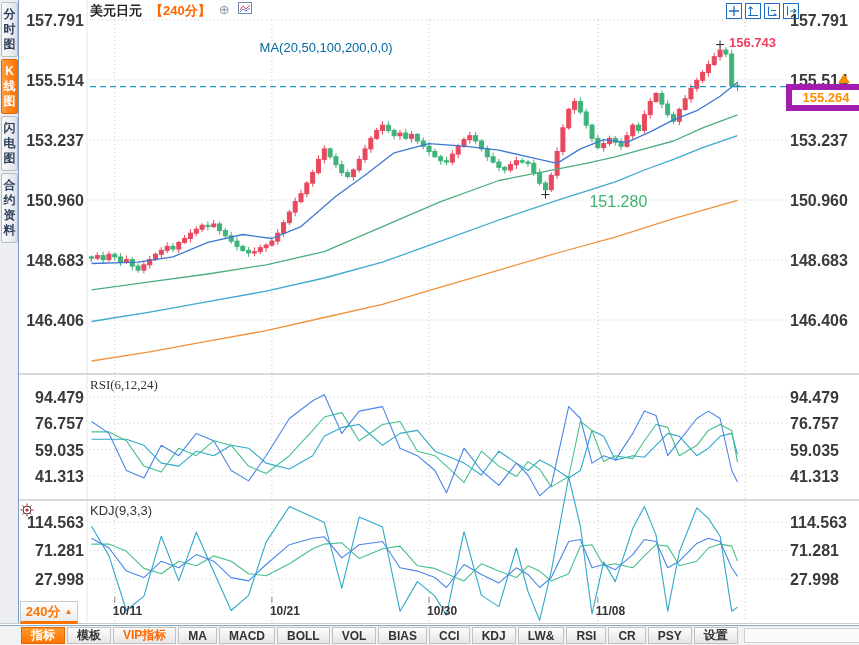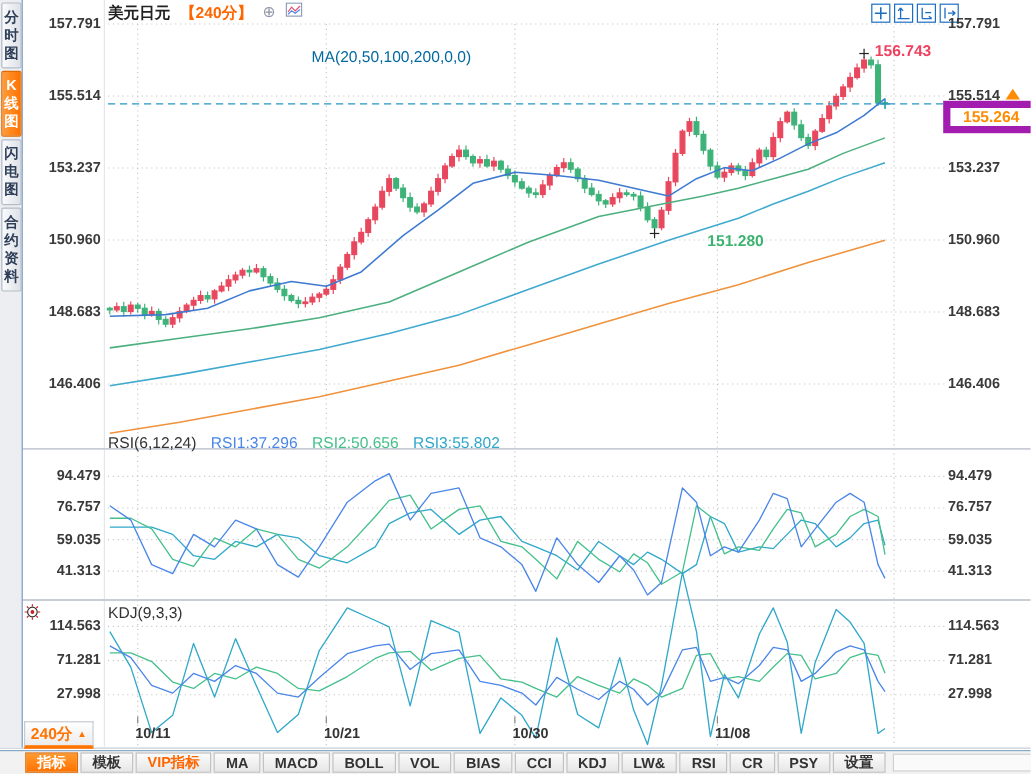--- a/index.html
+++ b/index.html
@@ -21,30 +21,30 @@
   .sym{font-weight:bold;color:#222;}
   .period{color:#ff6600;font-weight:bold;}
   .cplus{color:#8f95a8;font-size:13px;cursor:pointer;}
   .malabel{color:#0369a1;margin-top:38px;}
   #ma-values span{margin-right:10px;}
   #tr-icons{position:absolute;left:726px;top:3px;display:flex;gap:3px;}
   .icon-btn{width:14px;height:14px;border:1px solid #1c6fc0;background:#fff;display:flex;
             align-items:center;justify-content:center;cursor:pointer;box-sizing:content-box;}
 
   
-  .axlbl{position:absolute;font-size:12px;font-weight:bold;color:#3a3a3a;}
+  .axlbl{position:absolute;font-size:16px;font-weight:bold;color:#3a3a3a;}
   .axlbl.r{text-align:right;}
   .datelbl{position:absolute;top:604px;font-size:12px;font-weight:bold;color:#333;}
 
   
   .indhead{position:absolute;display:flex;gap:12px;font-size:13px;align-items:center;}
   .indname{color:#333;}
 
   .hi{position:absolute;color:#f0415f;font-weight:bold;font-size:13px;}
-  .lo{position:absolute;color:#3cb371;font-weight:bold;font-size:13px;padding-left:36px;}
+  .lo{position:absolute;color:#3cb371;font-weight:normal;font-size:16px;padding-left:36px;}
   .pxbox{position:absolute;left:786px;width:68px;height:15px;border:6px solid #a21caf;background:#fff;
          color:#ff8c00;font-weight:bold;font-size:13px;text-align:center;line-height:15px;}
   .tri{position:absolute;left:838px;width:0;height:0;border-left:6px solid transparent;
        border-right:6px solid transparent;border-bottom:9px solid #ff8c00;}
 
   #hot{position:absolute;left:20px;top:503px;width:14px;height:14px;}
 
   .pbtn{position:absolute;left:20px;top:601px;width:56px;height:19px;cursor:pointer;
         background:linear-gradient(#ffffff,#ececec);border:1px solid #c5cad1;border-bottom:3px solid #ff7300;
         color:#ff7300;font-weight:bold;font-size:13px;display:flex;align-items:center;justify-content:center;gap:4px;}
@@ -414,27 +414,22 @@
       <div class="axlbl r" style="left: 22px; top: 468.005px; width: 62px;">41.313</div>
       <div class="axlbl" style="left: 790px; top: 468.005px;">41.313</div>
       <div class="axlbl r" style="left: 22px; top: 514px; width: 62px;">114.563</div>
       <div class="axlbl" style="left: 790px; top: 514px;">114.563</div>
       <div class="axlbl r" style="left: 22px; top: 542.48px; width: 62px;">71.281</div>
       <div class="axlbl" style="left: 790px; top: 542.48px;">71.281</div>
       <div class="axlbl r" style="left: 22px; top: 570.96px; width: 62px;">27.998</div>
       <div class="axlbl" style="left: 790px; top: 570.96px;">27.998</div>
     </div>
 
-  <div id="rsi-header" class="indhead" style="left:90px;top:361px;">
+  <div id="rsi-header" class="indhead" style="left:90px;top:377px;font-family:Liberation Serif, serif;">
     <span class="indname">RSI(6,12,24)</span>
-    <span id="rsi-values" style="display:flex;gap:12px;">
-        <span style="color: rgb(74, 134, 232);">RSI1:37.296</span>
-        <span style="color: rgb(69, 192, 139);">RSI2:50.656</span>
-        <span style="color: rgb(47, 168, 201);">RSI3:55.802</span>
-      </span>
   </div>
   <div id="kdj-header" class="indhead" style="left:90px;top:503px;text-align:right;">
     <span class="indname">KDJ(9,3,3)</span>
   </div>
 
   <div id="hi-lbl" class="hi" style="left: 729.06px; top: 34.6148px;">156.743</div>
   <div id="lo-lbl" class="lo" style="left: 553.46px; top: 192.565px;">151.280</div>
   <div id="price-box" class="pxbox" style="top: 83.5864px;">155.264</div>
   <div id="tri" class="tri" style="top: 73.5864px;"></div>
 

